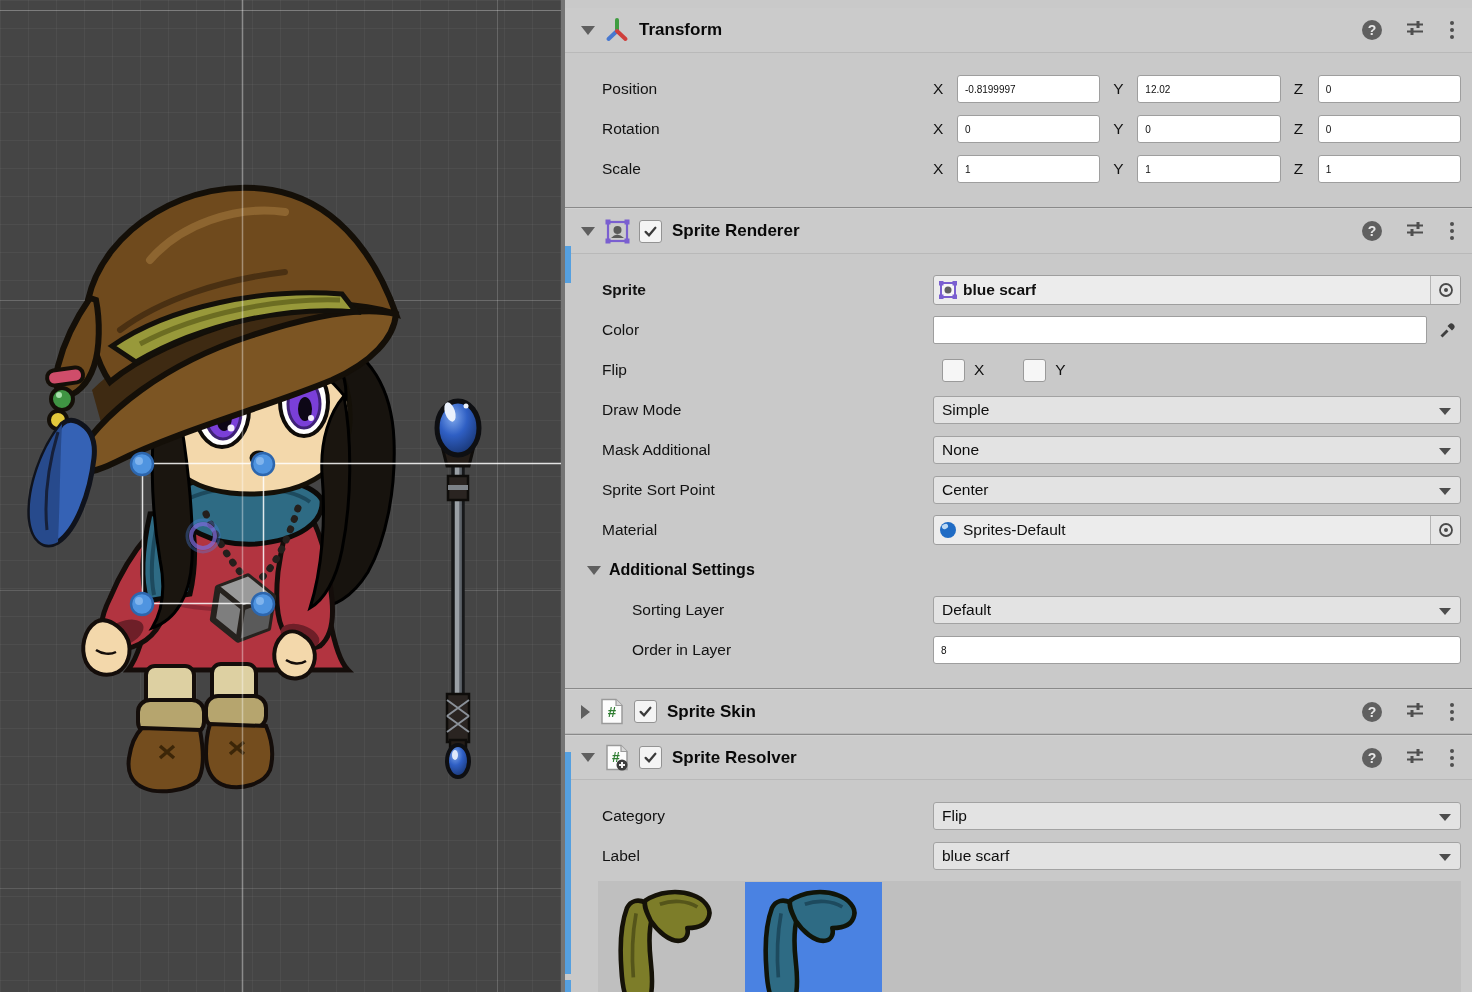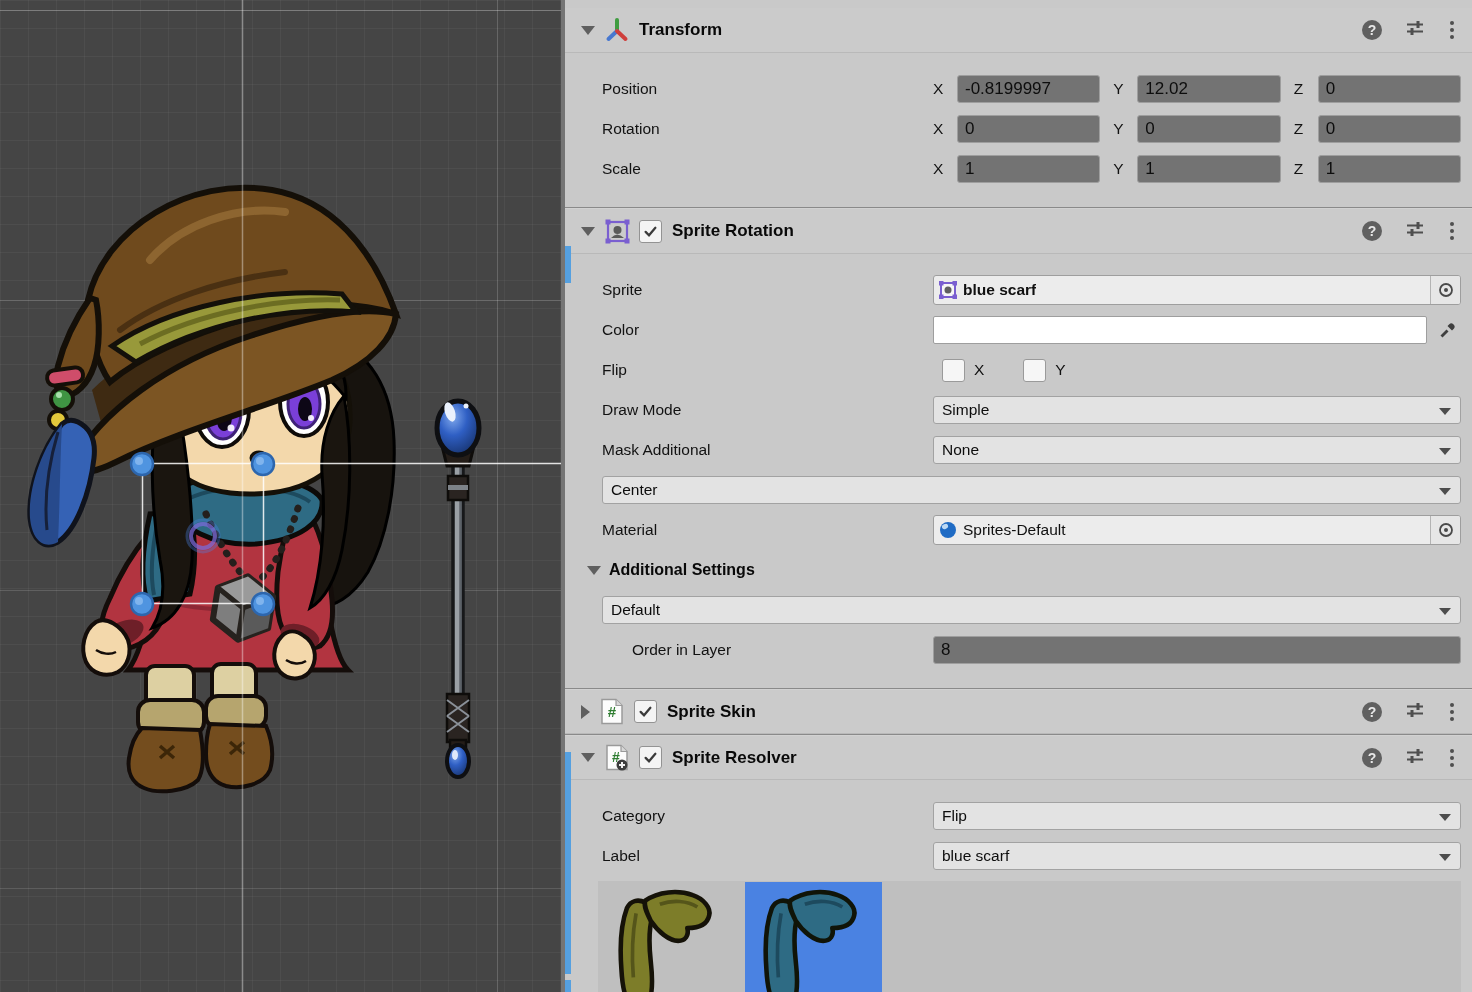--- a/index.html
+++ b/index.html
@@ -36,26 +36,26 @@
   .comp-title{font-size:17px;font-weight:bold;color:#090909;}
   .header-actions{margin-left:auto;display:flex;align-items:center;gap:23px;}
   .help-icon{width:20px;height:20px;border-radius:50%;background:#606060;color:#e8e8e8;font-size:14px;font-weight:bold;
              display:flex;align-items:center;justify-content:center;}
   .kebab{display:flex;flex-direction:column;gap:3px;padding:2px;}
   .kebab i{width:4px;height:4px;border-radius:50%;background:#4f4f4f;}
 
   .component-body{padding:11px 0 13px 0;}
   .prop-row{display:flex;align-items:center;height:30px;margin:10px 11px 10px 0;padding-left:37px;}
   .prop-label{width:331px;flex:none;font-size:15.5px;color:#121212;}
-  .prop-label.bold{font-weight:normal;}
+  .prop-label.bold{font-weight:bold;}
   .prop-label.indent{padding-left:30px;}
   .prop-value{flex:1;display:flex;align-items:center;min-width:0;}
 
-  .field{height:28px;background:#737373;border:1px solid #9e9e9e;border-radius:3px;
-         font-size:17px;color:#0d0d0d;padding:0 7px;width:100%;outline:none;}
+  .field{height:28px;background:#ffffff;border:1px solid #9e9e9e;border-radius:3px;
+         font-size:10px;color:#0d0d0d;padding:0 7px;width:100%;outline:none;}
   .axis-group{flex:1;display:flex;gap:13px;}
   .axis{flex:1;display:flex;align-items:center;}
   .axis-letter{width:24px;flex:none;font-size:15.5px;color:#121212;}
 
   .dropdown{position:relative;height:28px;flex:1;background:#e3e3e3;border:1px solid #a2a2a2;border-radius:3px;
             display:flex;align-items:center;padding:0 26px 0 8px;font-size:15.5px;color:#0d0d0d;cursor:default;}
   .dd-arrow{position:absolute;right:9px;top:11px;width:0;height:0;border-left:6px solid transparent;border-right:6px solid transparent;border-top:7px solid #4d4d4d;}
 
   .object-field{position:relative;height:30px;flex:1;background:#ececec;border:1px solid #9e9e9e;border-radius:3px;
                 display:flex;align-items:center;padding:0 36px 0 4px;font-size:15.5px;overflow:hidden;}
@@ -322,21 +322,21 @@
               <rect x="20.5" y="20.5" width="5" height="5" fill="#7a5fd0"></rect>
             <circle cx="13.5" cy="12" r="4" fill="#5a5a5a"></circle>
             <path d="M7,20 q6,-7 13,0 Z" fill="#5a5a5a"></path>
           </svg>
         </span>
         <span class="hdr-checkbox">
           <svg width="15" height="15" viewBox="0 0 20 20">
               <path d="M3.5,10.5 l4.5,4.5 L16.5,5" stroke="#3a3a3a" stroke-width="3" fill="none" stroke-linecap="round"></path>
             </svg>
         </span>
-        <span class="comp-title">Sprite Rotation</span>
+        <span class="comp-title">Sprite Renderer</span>
         <span class="header-actions">
           <span class="help-icon">?</span>
           <span>
             <svg width="20" height="20" viewBox="0 0 20 20">
                 <path d="M2,6.5 h16 M2,13.5 h16" stroke="#4f4f4f" stroke-width="2"></path>
                 <path d="M13,3 v7 M7,10 v7" stroke="#4f4f4f" stroke-width="3"></path>
               </svg>
           </span>
           <span class="kebab">
               <i></i>
@@ -407,20 +407,21 @@
         <div class="prop-row">
           <span class="prop-label">Mask Additional</span>
           <div class="prop-value">
             <div class="dropdown">
                 <span>None</span>
                 <span class="dd-arrow"></span>
               </div>
           </div>
         </div>
         <div class="prop-row">
+          <span class="prop-label">Sprite Sort Point</span>
           <div class="prop-value">
             <div class="dropdown">
                 <span>Center</span>
                 <span class="dd-arrow"></span>
               </div>
           </div>
         </div>
         <div class="prop-row">
           <span class="prop-label">Material</span>
           <div class="prop-value">
@@ -439,20 +440,21 @@
                   </svg>
               </span>
             </div>
           </div>
         </div>
         <div class="foldout-row">
           <span class="foldout open"></span>
           <span class="comp-title">Additional Settings</span>
         </div>
         <div class="prop-row">
+          <span class="prop-label indent">Sorting Layer</span>
           <div class="prop-value">
             <div class="dropdown">
                 <span>Default</span>
                 <span class="dd-arrow"></span>
               </div>
           </div>
         </div>
         <div class="prop-row">
           <span class="prop-label indent">Order in Layer</span>
           <div class="prop-value">

